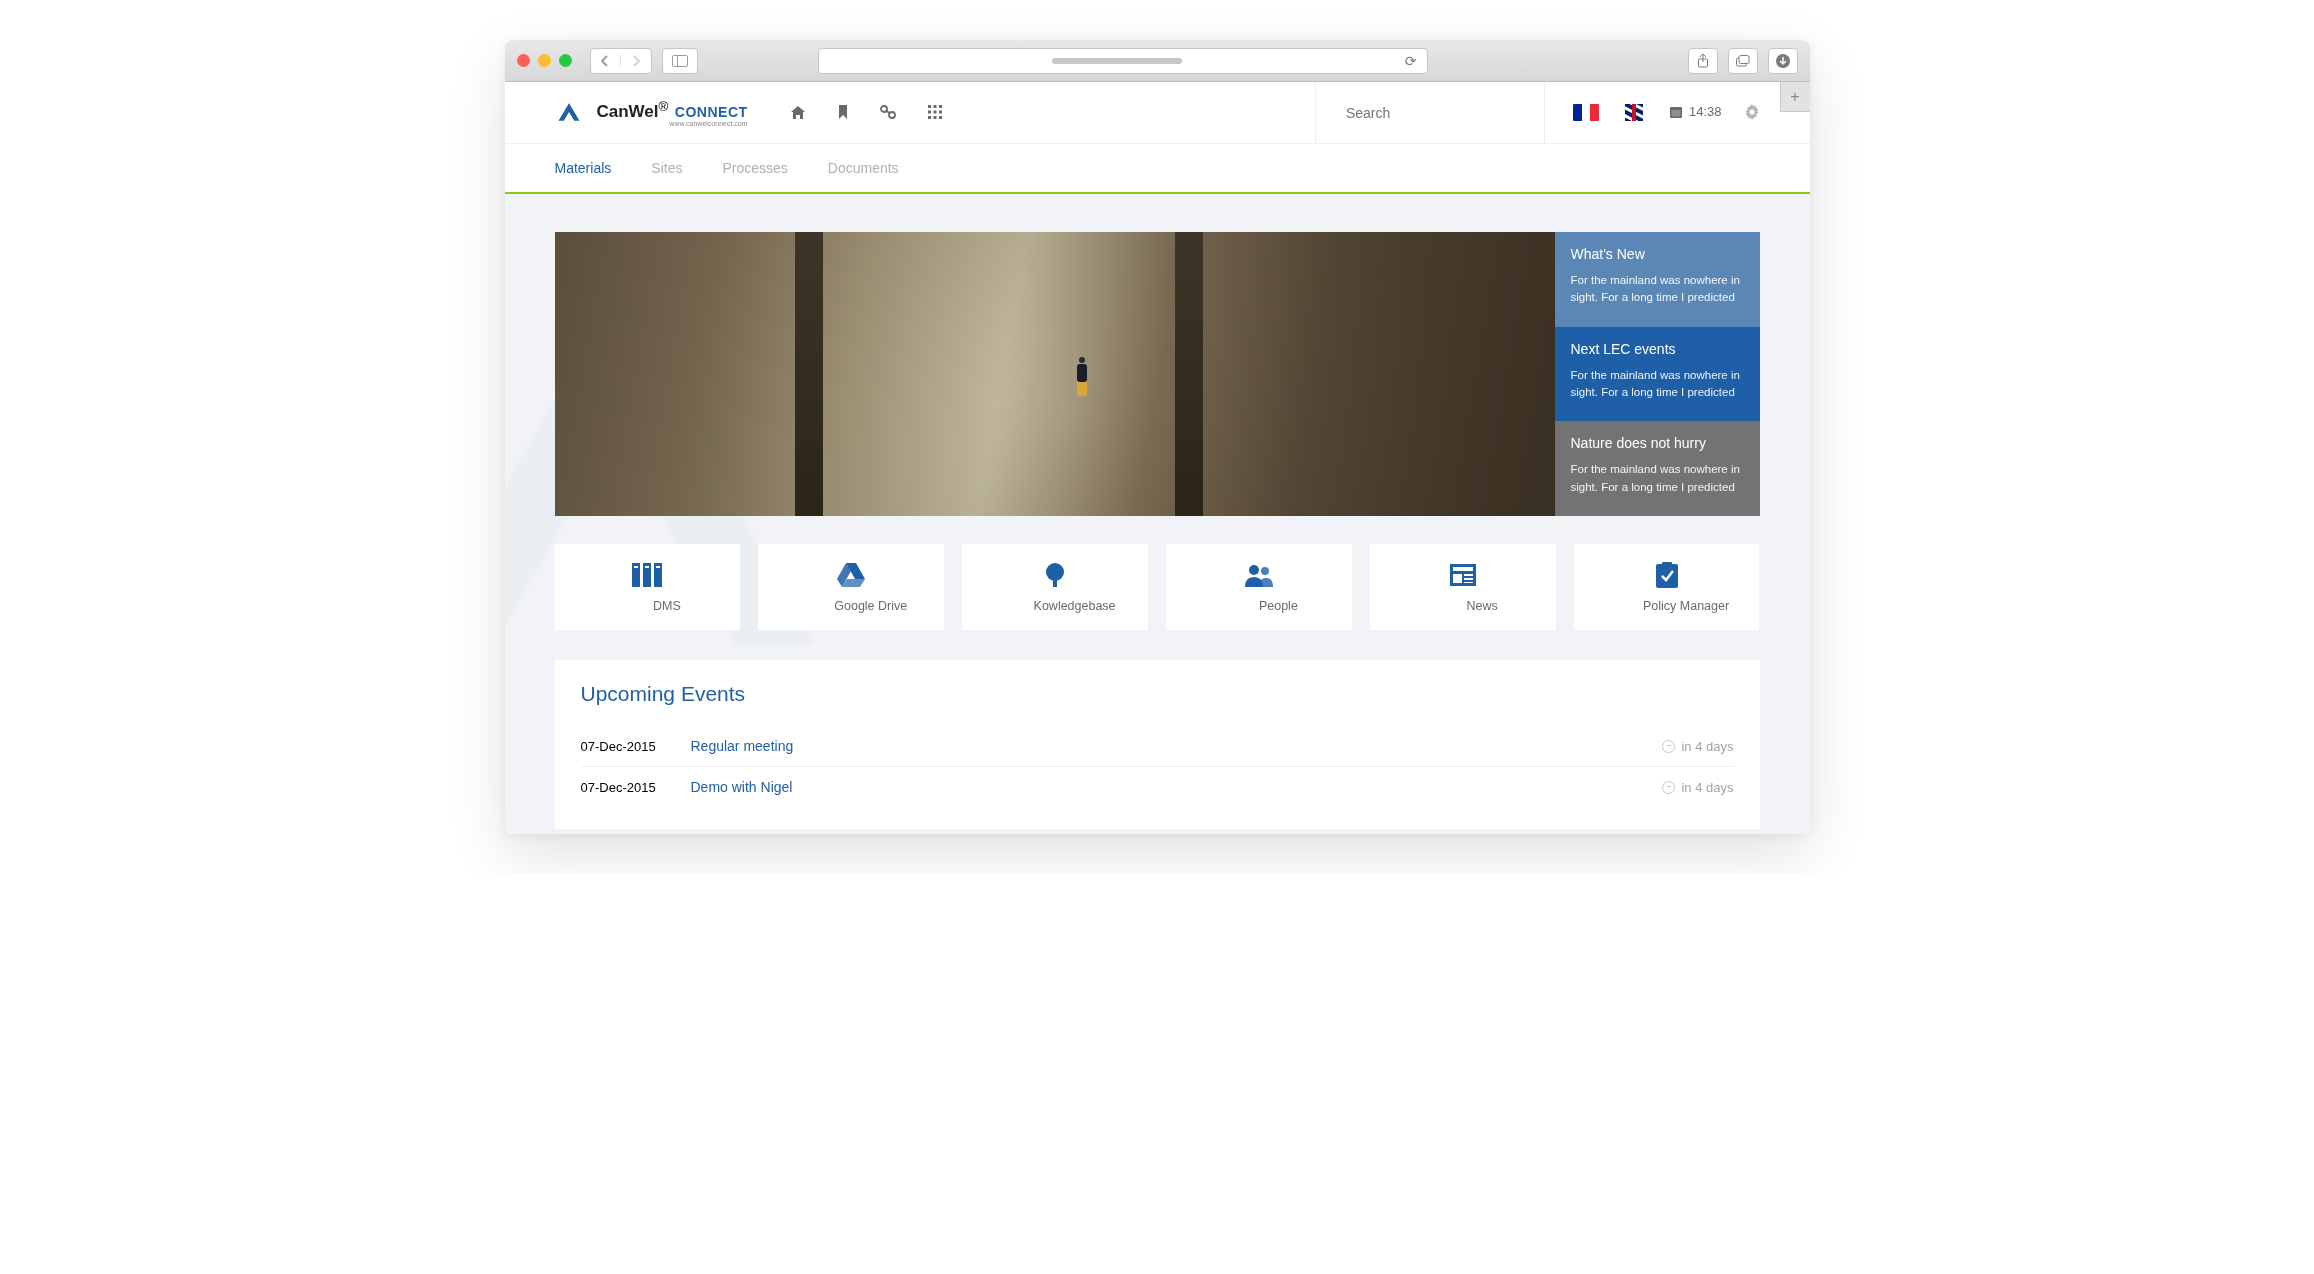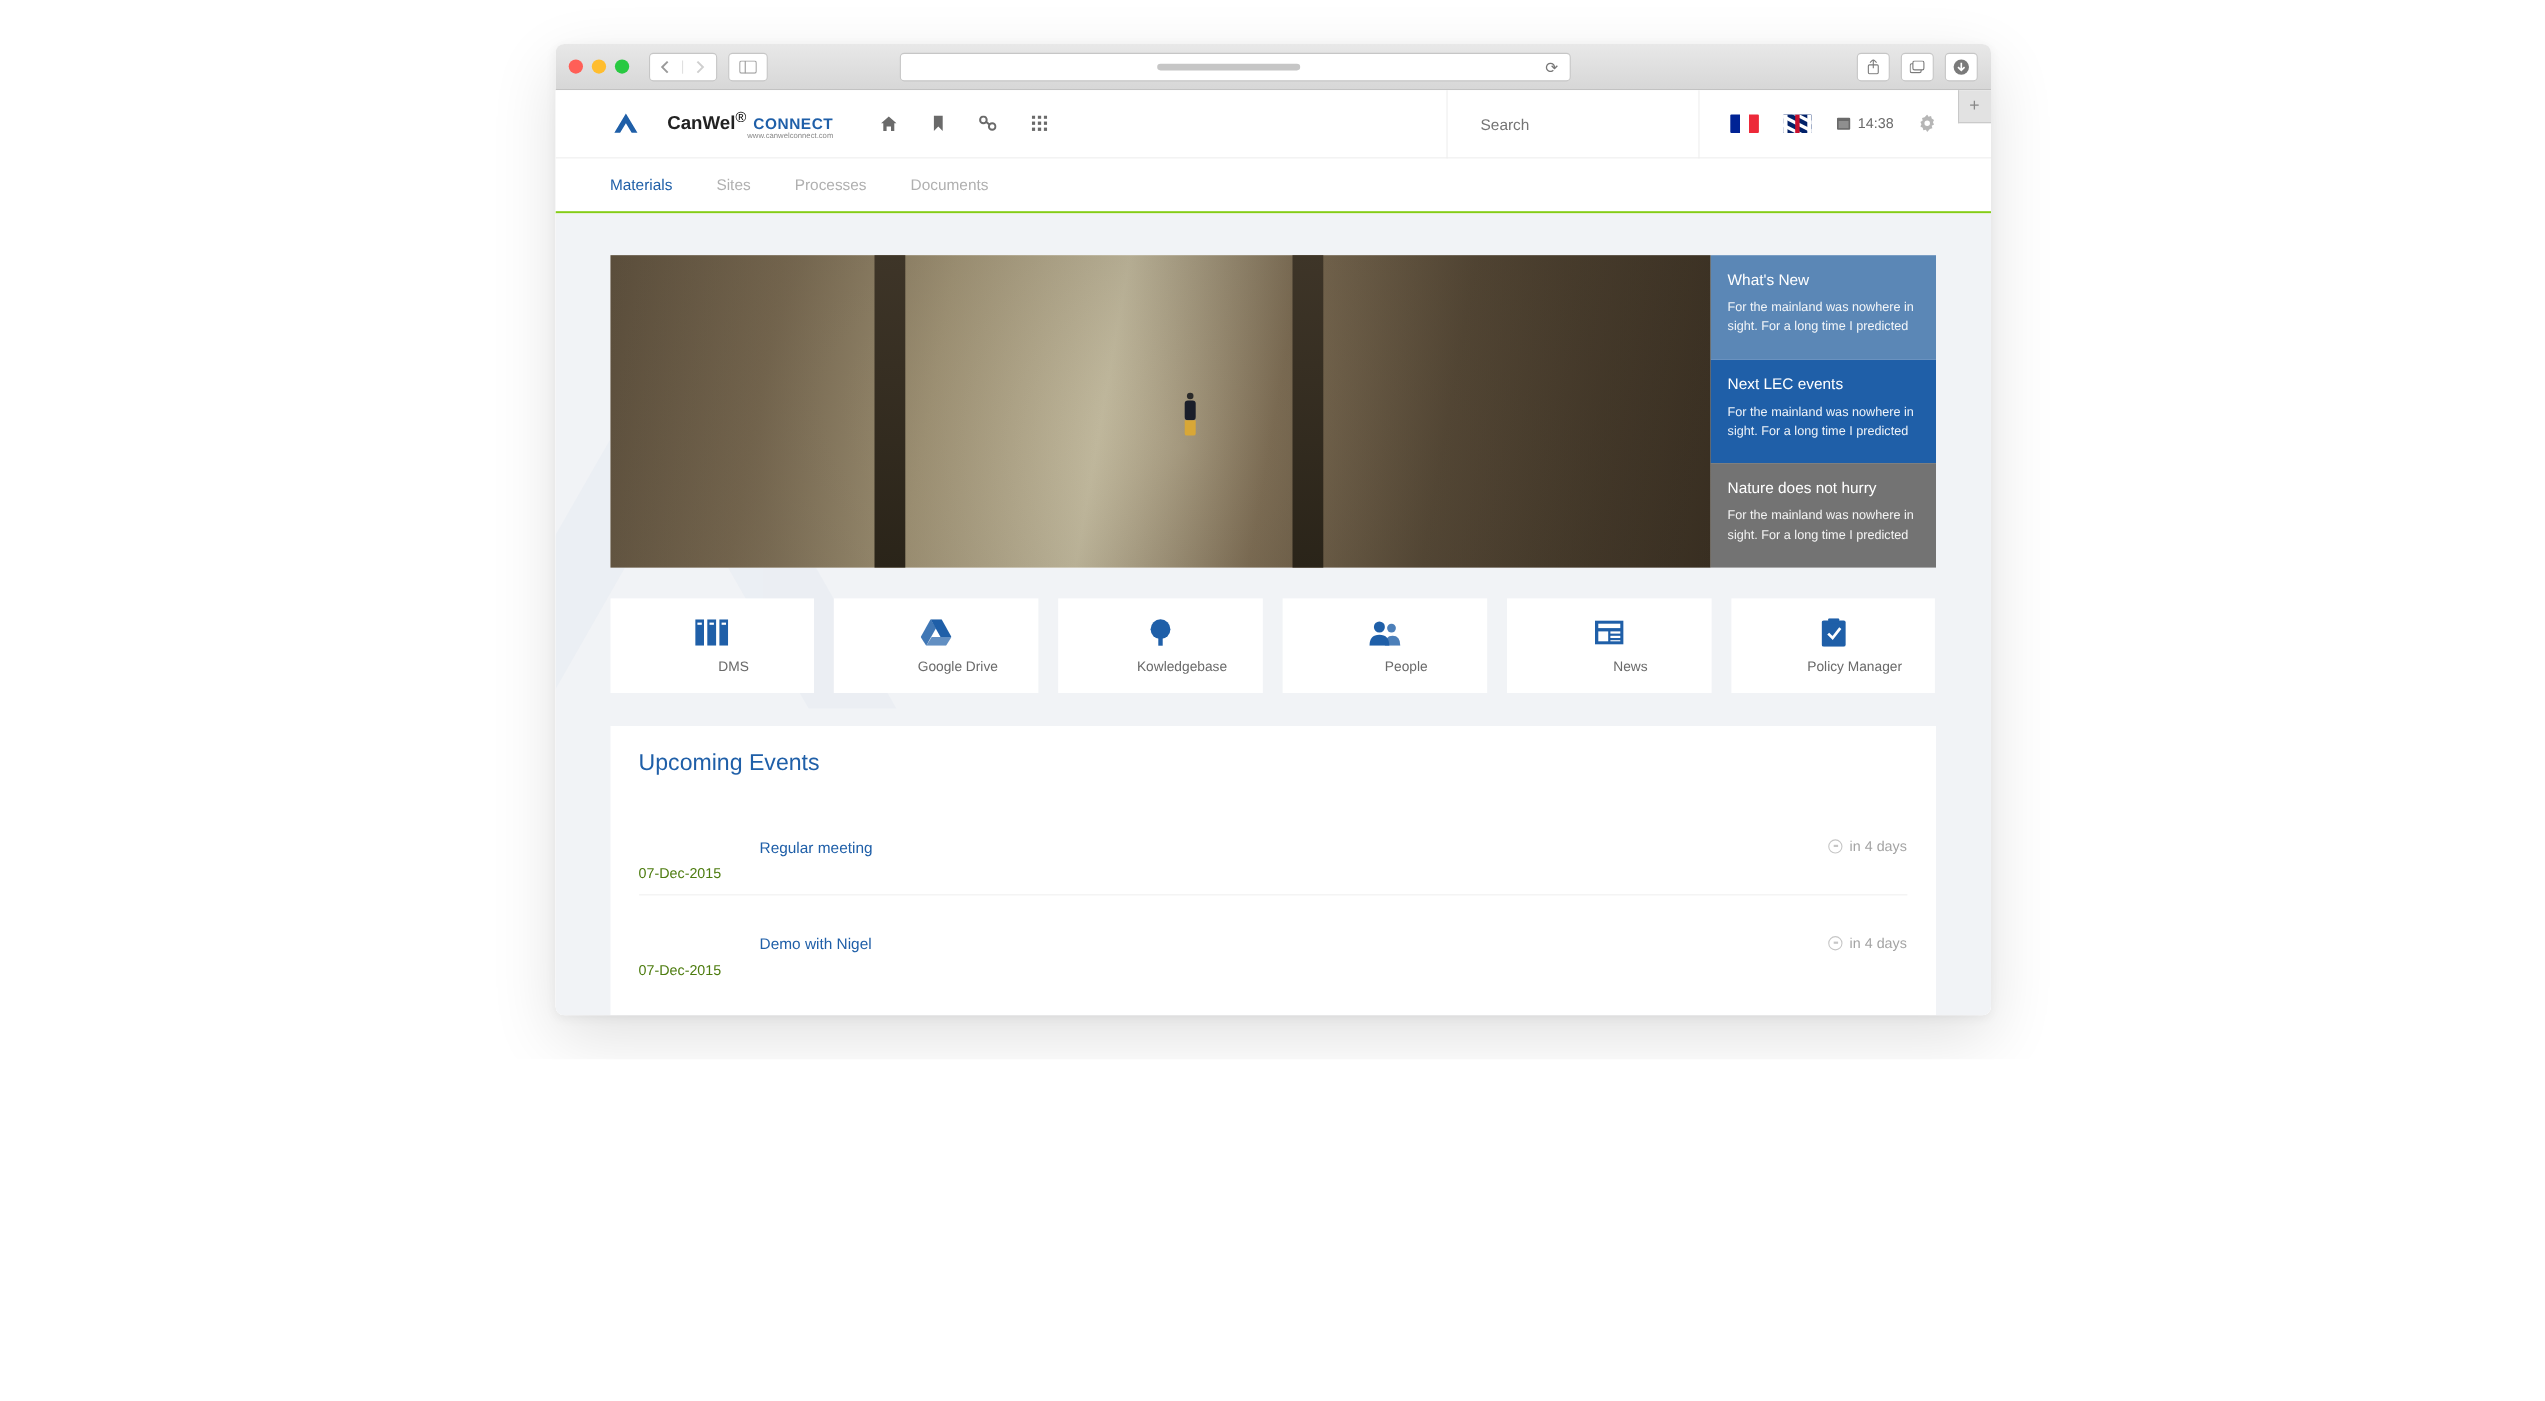--- a/index.html
+++ b/index.html
@@ -48,21 +48,21 @@
   display:flex; align-items:center; justify-content:center; color:#888; font-size:16px;
 }
 
 
 .page { background: #fff; }
 
 .topbar {
   height: 62px; display: flex; align-items: center; padding: 0 50px;
   border-bottom: 1px solid #eee;
 }
-.logo { display: flex; align-items: center; gap: 24px; margin-right: 22px; }
+.logo { display: flex; align-items: center; gap: 14px; margin-right: 22px; }
 .logo-mark { width: 28px; height: 28px; }
 .logo-text { font-weight: 700; font-size: 17px; color: #222; }
 .logo-connect { color: #1f5fa8; font-size: 14px; font-weight: 600; letter-spacing: 0.5px; margin-left: 2px; }
 .logo-sub { font-size: 7px; color: #888; display:block; text-align:right; margin-top:-2px; }
 .top-icons { display: flex; gap: 32px; margin-left: 20px; }
 .top-icon { color: #6a6a6a; font-size: 15px; }
 .search-wrap {
   margin-left: auto; width: 230px; height: 62px; border-left: 1px solid #eee; border-right: 1px solid #eee;
   display: flex; align-items: center; padding: 0 18px; gap: 12px; color: #b6b6b6;
 }
@@ -131,21 +131,21 @@
 .news-item { display: flex; gap: 18px; }
 .news-thumb {
   width: 80px; height: 72px;
   background: linear-gradient(135deg, #3a6fa8 0%, #6b9bc8 50%, #b8c8d8 100%);
 }
 .news-body h3 { color: #1f5fa8; font-size: 16px; font-weight: 400; line-height: 1.35; margin-bottom: 8px; }
 .news-meta { color: #c0c0c0; font-size: 12px;}
 
 .event-row { display: flex; align-items: center; padding: 12px 0; font-size: 14px; }
 .event-row + .event-row { border-top: 1px solid #f0f0f0; }
-.event-date { color: #4d7c0f; width: 110px; font-size: 13px; margin-top: 48px; }
+.event-date { color: #000000; width: 110px; font-size: 13px; }
 .event-title { color: #1f5fa8; flex: 1; }
 .event-due { color: #a4a4a4; font-size: 13px; display:flex; align-items:center; gap:6px; }
 .event-due .clock { width:13px; height:13px; border:1.5px solid #c6c6c6; border-radius:50%; position:relative; }
 .event-due .clock::after { content:""; position:absolute; width:4px; height:1.5px; background:#c6c6c6; top:4px; left:4px; }
 
 svg { display: block; }
 </style>
 </head>
 <body>
 

